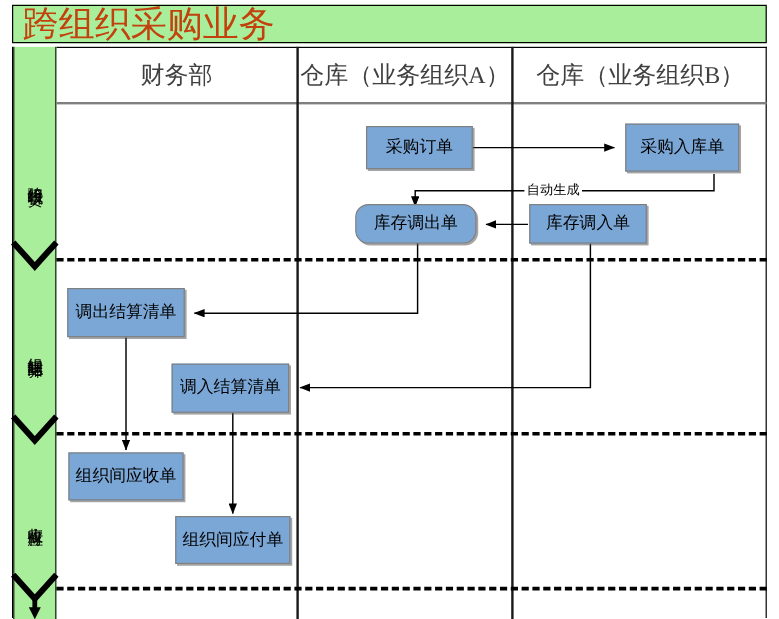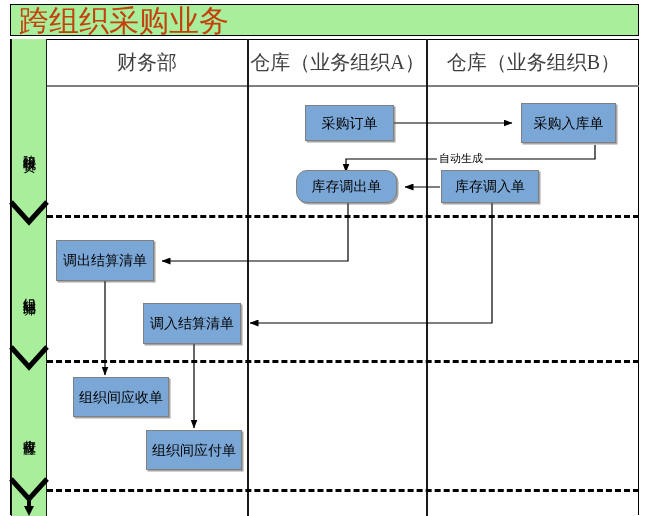--- a/index.html
+++ b/index.html
@@ -256,17 +256,17 @@
   <div class="node" style="left:305px; top:105px; width:89px; height:36px;">采购订单</div>
 
   <div class="node" style="left:296px; top:170px; width:101px; height:33px;border-radius:11px;">库存调出单</div>
 
   <div class="node" style="left:441px; top:170px; width:98px; height:33px;">库存调入单</div>
 
   <div class="node" style="left:143px; top:303px; width:98px; height:41px;">调入结算清单</div>
 
   <div class="node" style="left:56px; top:240px; width:98px; height:41px;">调出结算清单</div>
 
-  <div class="node" style="left:73px; top:377px; width:96px; height:40px;">组织间应收单</div>
+  <div class="node" style="left:57px; top:377px; width:96px; height:40px;">组织间应收单</div>
 
   <div class="node" style="left:146px; top:430px; width:96px; height:40px;">组织间应付单</div>
 
 </div>
 
 </body></html>

